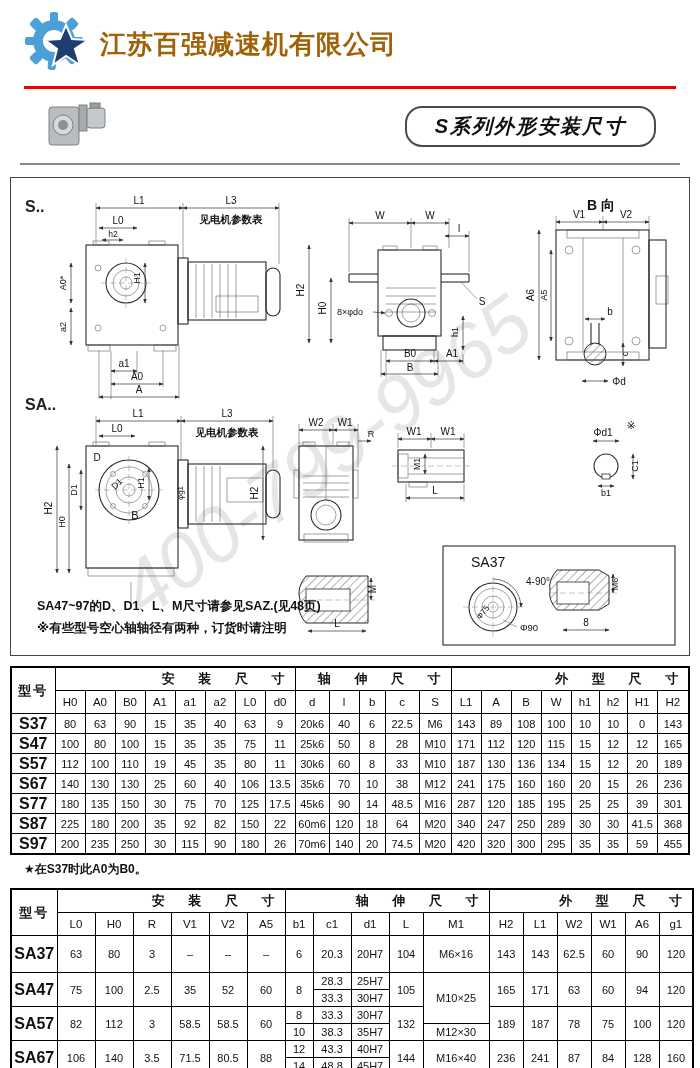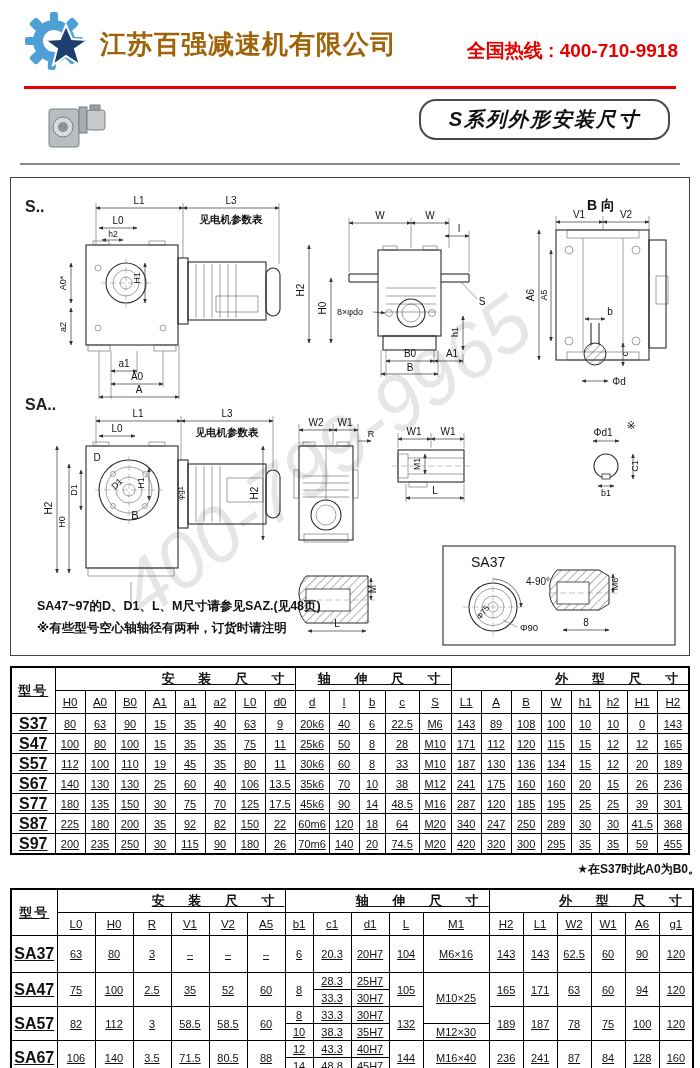--- a/index.html
+++ b/index.html
@@ -7,48 +7,48 @@
   .page{width:700px;background:#fff;}
 
   
   .hdr{display:flex;align-items:center;padding:6px 22px 2px 22px;height:76px;}
   .hdr .logo{flex:0 0 auto;margin-right:8px;}
   .company{font-size:26px;font-weight:bold;letter-spacing:1px;color:#a16207;white-space:nowrap;}
   .hotline{margin-left:auto;font-size:19px;font-weight:bold;color:#e60000;white-space:nowrap;padding-top:14px;}
   .redline{height:3px;background:#ee0000;margin:2px 24px 0 24px;}
 
   
-  .sub{display:flex;align-items:flex-start;padding:10px 18px 6px 46px;height:54px;}
+  .sub{display:flex;align-items:center;padding:10px 32px 6px 46px;height:54px;}
   .badge{margin-left:auto;margin-right:12px;border:2px solid #4a4a4a;border-radius:17px;
          padding:5px 28px;font-size:20px;font-weight:bold;font-style:italic;letter-spacing:2px;}
   .grayline{height:2px;background:#8a8a8a;margin:4px 20px 0 20px;}
 
   
   .panel{margin:12px 10px 0 10px;border:1px solid #444;position:relative;}
   svg text{font-family:"Liberation Sans","DejaVu Sans",sans-serif;font-size:10px;fill:#111;text-anchor:middle;}
   svg .big{font-size:16px;font-weight:bold;fill:#222;text-anchor:start;}
   svg .note{font-size:12.5px;font-weight:bold;text-anchor:start;}
   svg .o{fill:none;stroke:#2b2b2b;stroke-width:1.1;}
   svg .t{fill:none;stroke:#555;stroke-width:.55;}
   svg .d{stroke:#333;stroke-width:.7;fill:none;}
   svg .cl{stroke:#888;stroke-width:.5;stroke-dasharray:6 3;fill:none;}
   svg .wm{font-size:78px;font-style:italic;fill:#cfcfcf;opacity:.5;}
 
   
-  .dimtable{margin:10px 10px 0 10px;text-decoration:underline;}
+  .dimtable{margin:10px 10px 0 10px;}
   .dimtable table{width:100%;border-collapse:collapse;table-layout:fixed;border:2px solid #000;}
   .dimtable td{border:1px solid #000;text-align:center;vertical-align:middle;font-size:11px;padding:0;}
   .dimtable thead td{height:22px;font-size:11.5px;}
   .dimtable .gh{font-size:13px;font-weight:bold;letter-spacing:10px;text-align:right;}
   .dimtable .mh{font-size:13px;font-weight:bold;letter-spacing:2px;}
   .dimtable .model{font-weight:bold;font-size:16px;}
   #s-table tbody td{height:19px;}
   #sa-table tbody td{height:16px;}
   #sa-table tr.tall td{height:36px;}
-  .fnote{margin:6px 0 4px 24px;font-size:12px;font-weight:bold;text-align:right;}
+  .fnote{margin:6px 0 4px 24px;font-size:12px;font-weight:bold;}
 </style>
 </head>
 <body>
 
 <div class="page">
 
   <div class="hdr">
     <span class="logo">
       <svg width="70" height="70" viewBox="0 0 70 70">
         <g>
@@ -64,21 +64,20 @@
               <rect x="9" y="46" width="10" height="10" rx="2" transform="rotate(45 14 51)"></rect>
               <rect x="45" y="46" width="10" height="10" rx="2" transform="rotate(-45 50 51)"></rect>
             </g>
           </g>
           <circle cx="32" cy="34" r="11" fill="#ffffff"></circle>
         </g>
         <polygon points="44,18 50,32 66,33 53,42 58,58 44,49 31,58 35,42 23,33 38,32" fill="#1d3e6f" stroke="#ffffff" stroke-width="2"></polygon>
       </svg>
     </span>
     <span class="company">江苏百强减速机有限公司</span>
-    <span class="hotline">全国热线 : 400-710-9918</span>
   </div>
   <div class="redline"></div>
 
   <div class="sub">
     <span>
       <svg width="66" height="54" viewBox="0 0 66 54">
         <rect x="3" y="10" width="30" height="38" rx="3" fill="#b9bdbf" stroke="#7d8184"></rect>
         <circle cx="17" cy="28" r="10" fill="#d7dadc" stroke="#7d8184"></circle>
         <circle cx="17" cy="28" r="5" fill="#8d9194"></circle>
         <rect x="33" y="8" width="8" height="26" fill="#a7abae" stroke="#7d8184"></rect>

